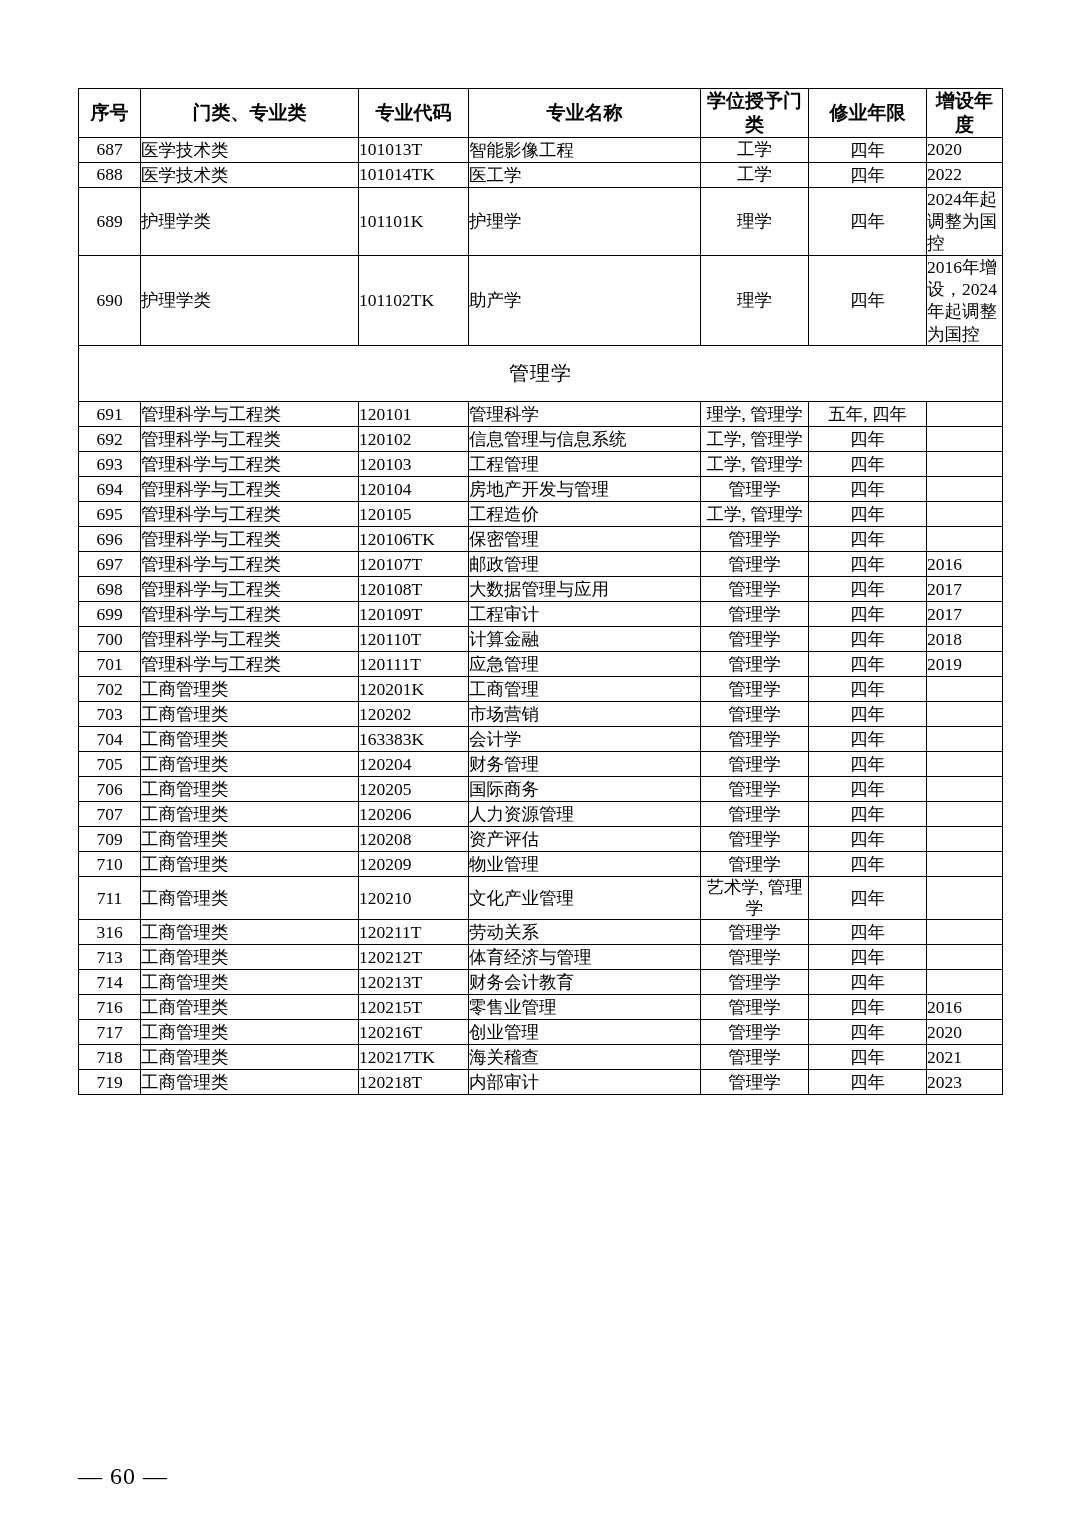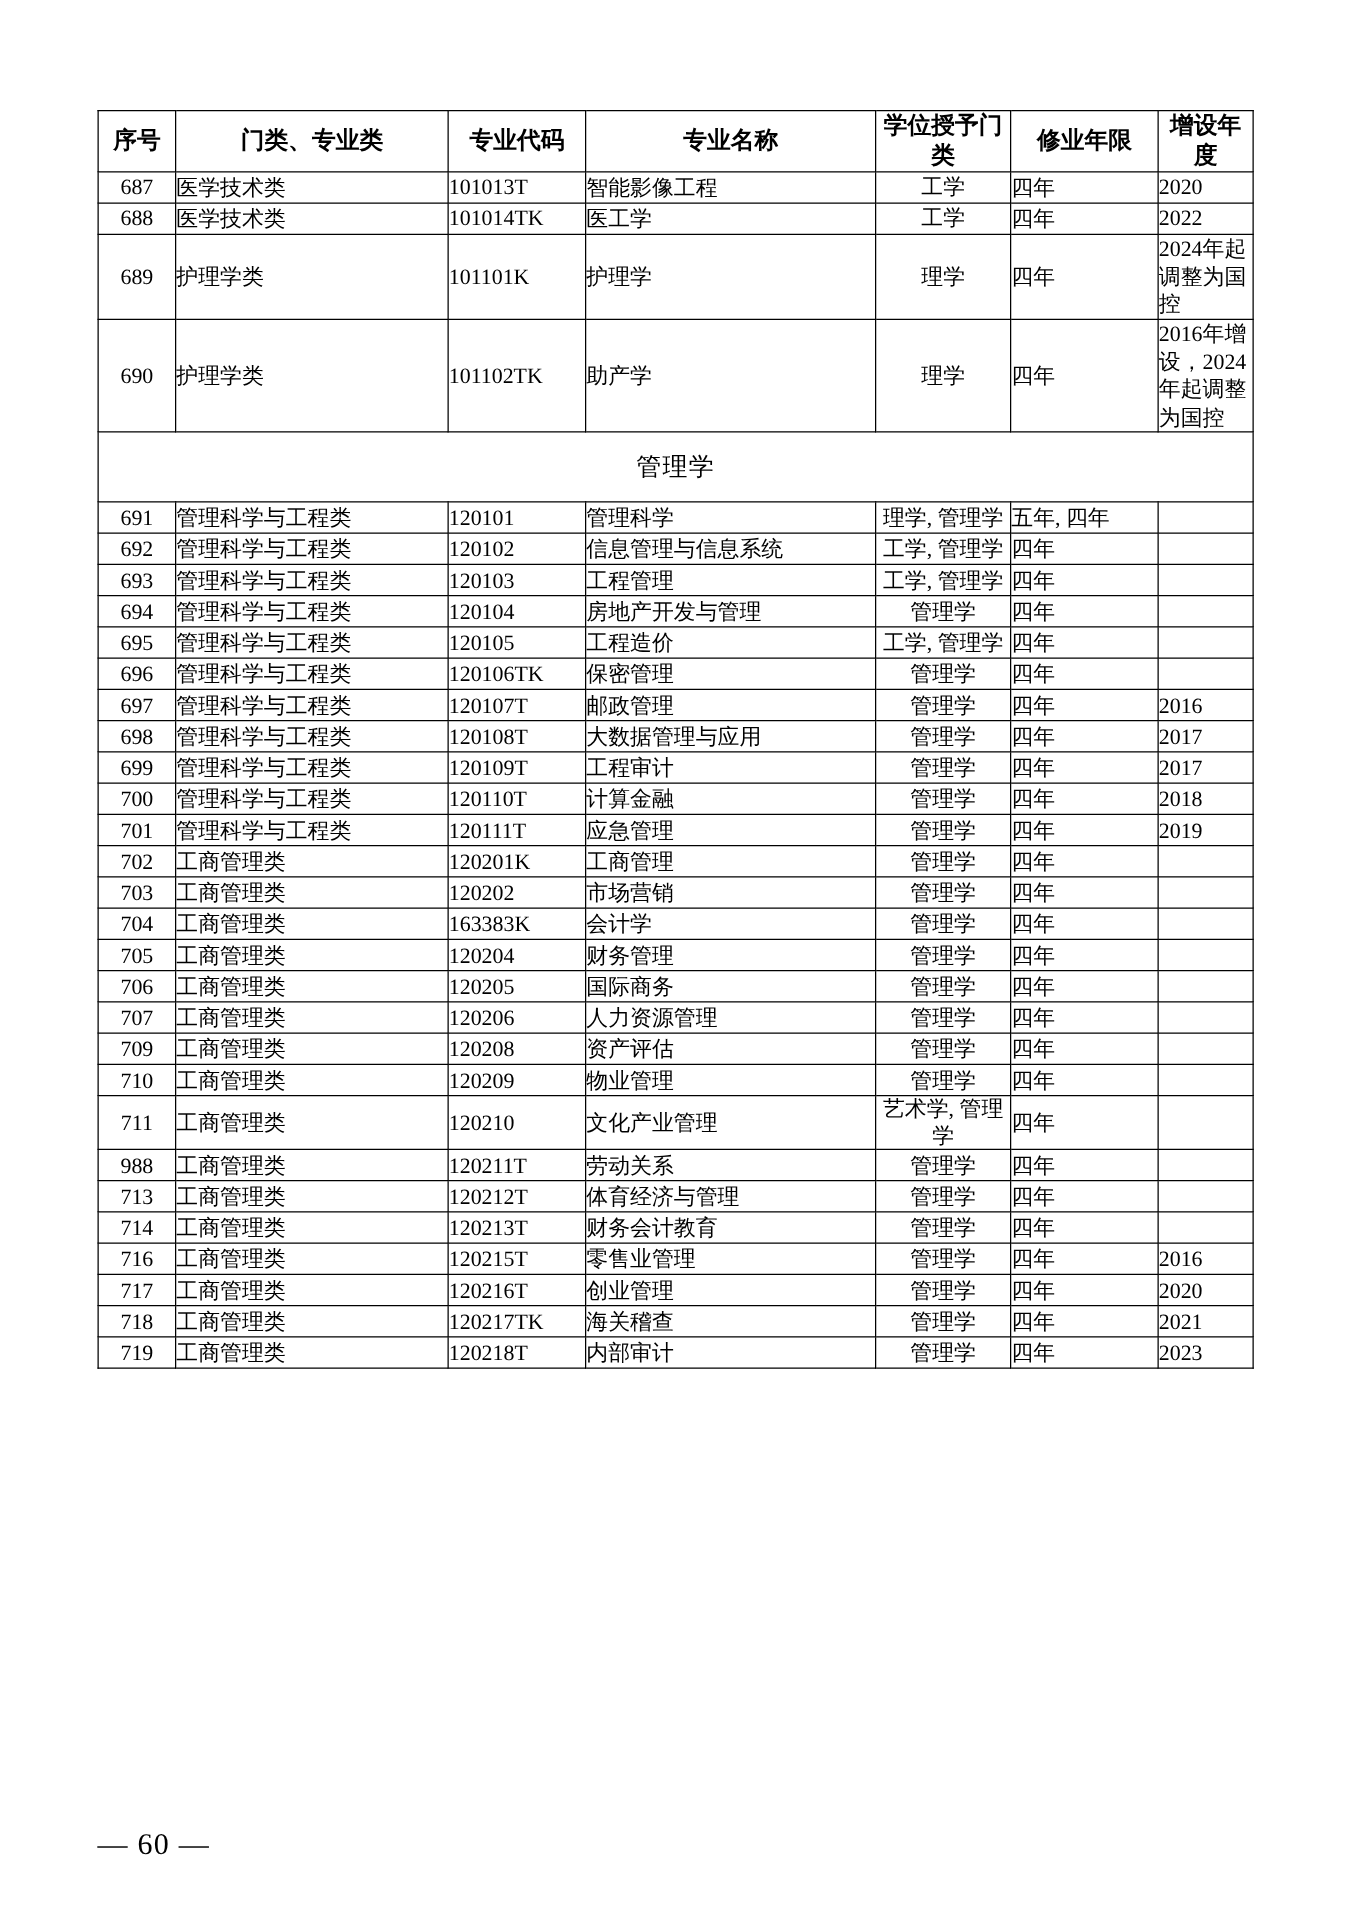--- a/index.html
+++ b/index.html
@@ -64,20 +64,21 @@
     text-align: left;
     padding: 4px 2px 4px 8px;
     margin-top: 28px;
   }
   td.degree {
     text-align: center;
     padding: 4px 3px;
     line-height: 1.2;
   }
   td.years {
+    text-align: center;
     padding: 4px 2px;
   }
   td.added {
     text-align: left;
     padding: 4px 3px;
     line-height: 1.28;
   }
   tr.section td {
     text-align: center;
     font-size: 20px;
@@ -332,21 +333,21 @@
         <tr>
           <td class="seq">711</td>
           <td class="cat">工商管理类</td>
           <td class="code">120210</td>
           <td class="name">文化产业管理</td>
           <td class="degree">艺术学, 管理学</td>
           <td class="years">四年</td>
           <td class="added"></td>
         </tr>
         <tr>
-          <td class="seq">988</td>
+          <td class="seq">316</td>
           <td class="cat">工商管理类</td>
           <td class="code">120211T</td>
           <td class="name">劳动关系</td>
           <td class="degree">管理学</td>
           <td class="years">四年</td>
           <td class="added"></td>
         </tr>
         <tr>
           <td class="seq">713</td>
           <td class="cat">工商管理类</td>

